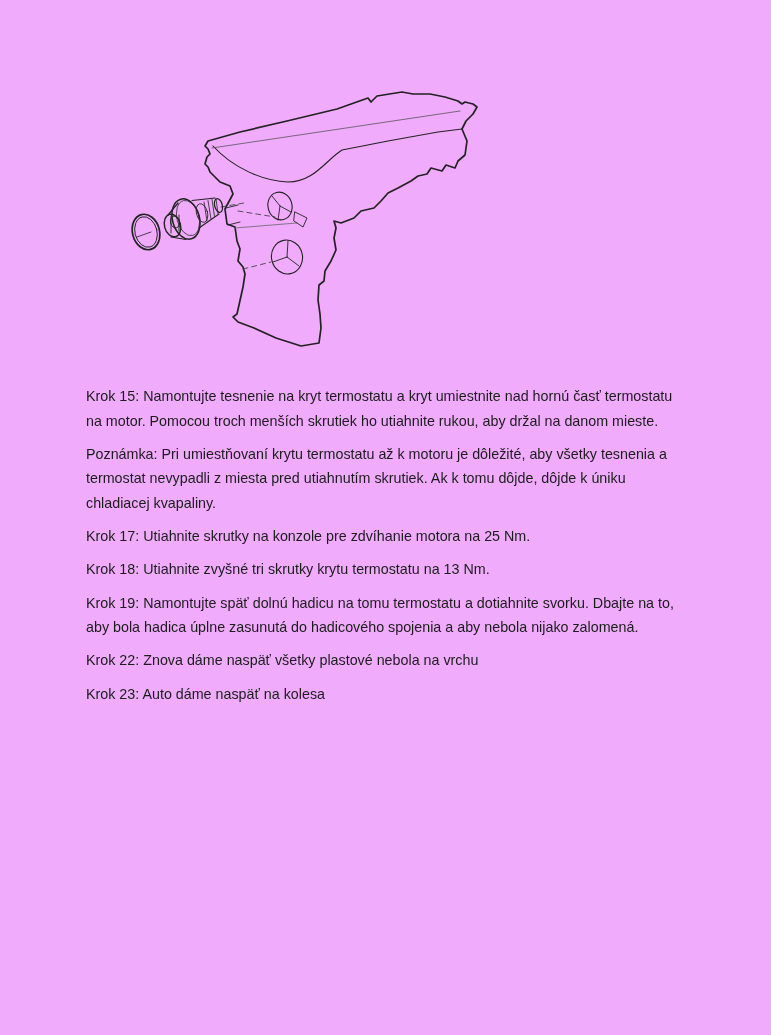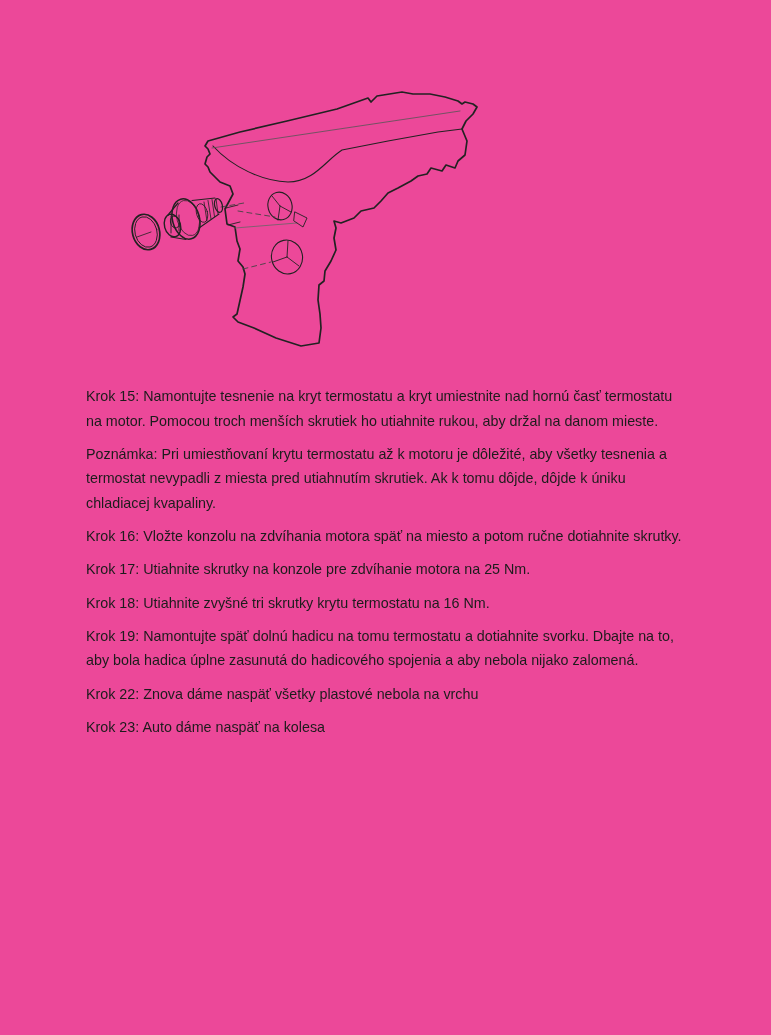--- a/index.html
+++ b/index.html
@@ -4,21 +4,21 @@
 <style>
   html, body {
     margin: 0;
     padding: 0;
     background: #ffffff;
   }
   .page {
     position: relative;
     width: 771px;
     height: 1035px;
-    background: #ec4899;
+    background: #f0abfc;
     overflow: hidden;
     font-family: "Liberation Sans", sans-serif;
   }
   .diagram {
     position: absolute;
     left: 128px;
     top: 84px;
     width: 356px;
     height: 276px;
     margin: 0;
@@ -96,21 +96,20 @@
           <path stroke-width="0.8" d="M76,118 L79,137 M80,116.5 L83,135 M84,115.5 L86.5,132.5 M88,114.5 L90,130"></path>
           <ellipse stroke-width="1.2" cx="90.5" cy="121.5" rx="3.8" ry="7" transform="rotate(-15 90.5 121.5)"></ellipse>
         </g>
       </g>
     </svg>
   </figure>
 
   <div class="text-block">
     <p>Krok 15: Namontujte tesnenie na kryt termostatu a kryt umiestnite nad hornú časť termostatu na motor. Pomocou troch menších skrutiek ho utiahnite rukou, aby držal na danom mieste.</p>
     <p>Poznámka: Pri umiestňovaní krytu termostatu až k motoru je dôležité, aby všetky tesnenia a termostat nevypadli z miesta pred utiahnutím skrutiek. Ak k tomu dôjde, dôjde k úniku chladiacej kvapaliny.</p>
-    <p>Krok 16: Vložte konzolu na zdvíhania motora späť na miesto a potom ručne dotiahnite skrutky.</p>
     <p>Krok 17: Utiahnite skrutky na konzole pre zdvíhanie motora na 25 Nm.</p>
-    <p>Krok 18: Utiahnite zvyšné tri skrutky krytu termostatu na 16 Nm.</p>
+    <p>Krok 18: Utiahnite zvyšné tri skrutky krytu termostatu na 13 Nm.</p>
     <p>Krok 19: Namontujte späť dolnú hadicu na tomu termostatu a dotiahnite svorku. Dbajte na to, aby bola hadica úplne zasunutá do hadicového spojenia a aby nebola nijako zalomená.</p>
     <p>Krok 22: Znova dáme naspäť všetky plastové nebola na vrchu</p>
     <p>Krok 23: Auto dáme naspäť na kolesa</p>
   </div>
 
 </div>
 
 </body></html>

